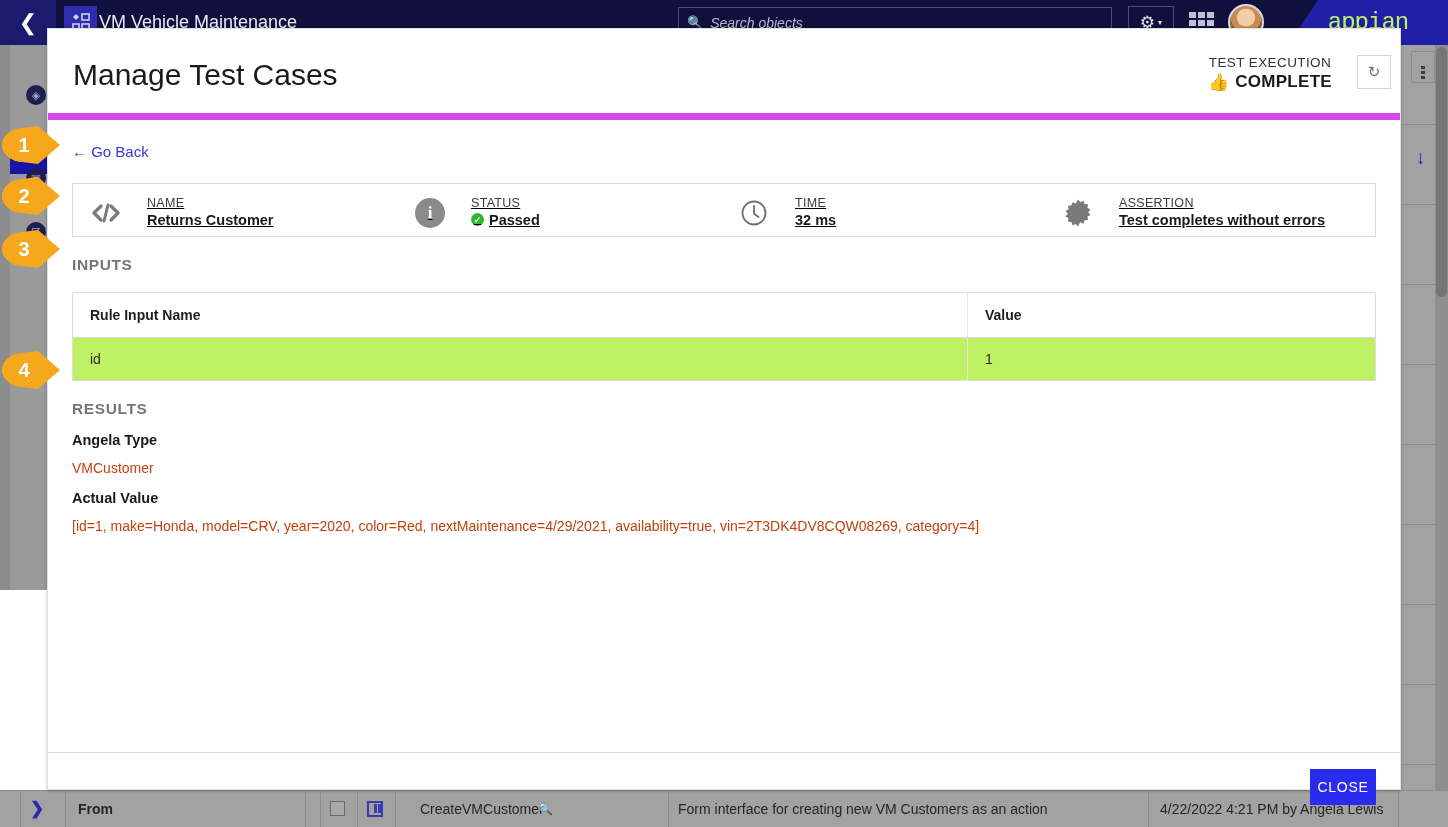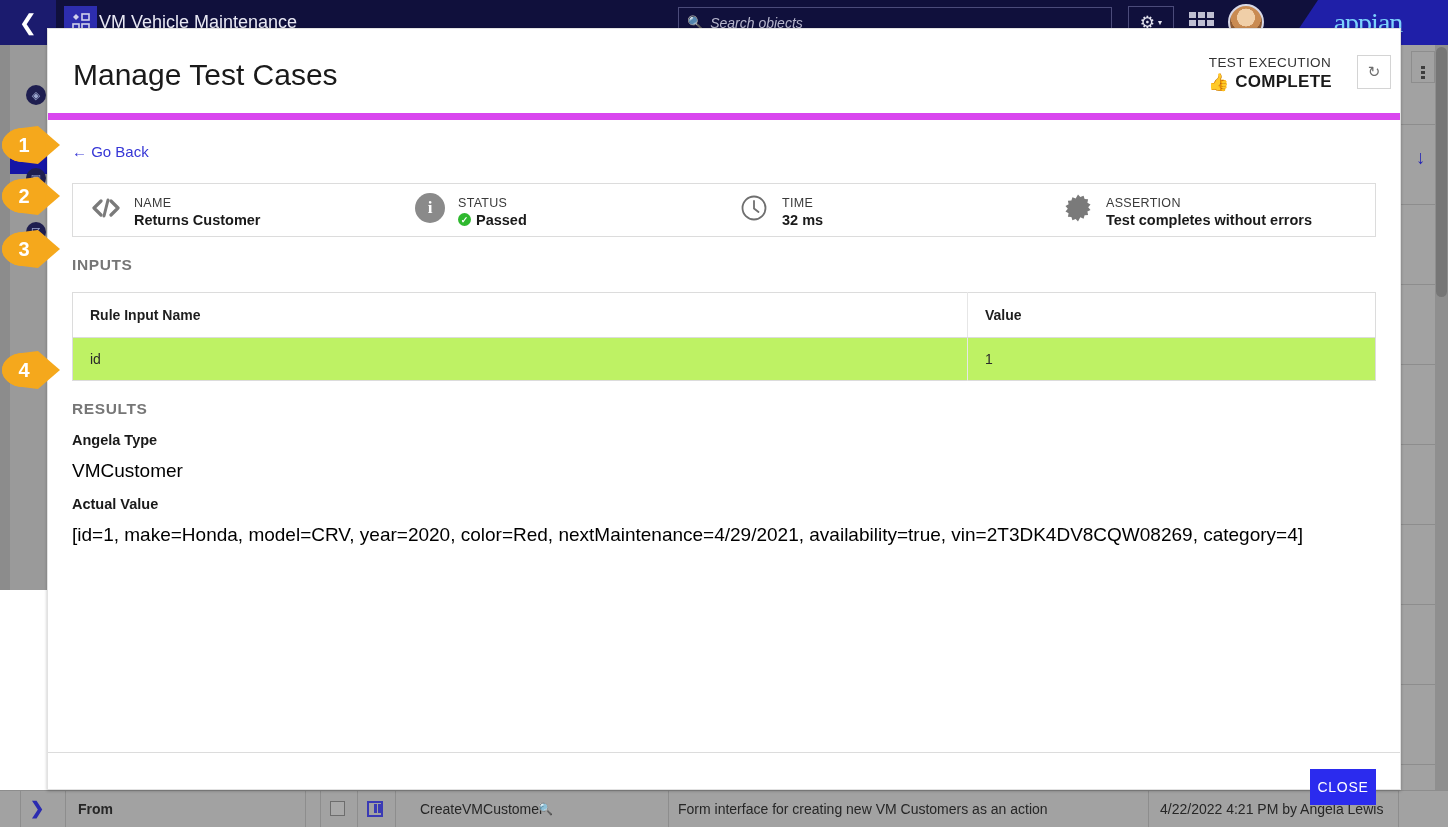--- a/index.html
+++ b/index.html
@@ -98,24 +98,24 @@
   }
   #appian-logo {
     position: absolute;
     right: 0; top: 0;
     width: 160px; height: 45px;
     background: #1f1fa8;
     clip-path: polygon(30px 0, 160px 0, 160px 45px, 0 45px);
     display: flex; align-items: center; justify-content: center;
   }
   #appian-logo span {
-    color: #7dd3fc;
-    font-size: 28px;
+    color: #bef264;
+    font-size: 24px;
     letter-spacing: -1px;
-    font-family: Liberation Serif, serif;
+    font-family: Liberation Mono, monospace;
   }
 
   
   #left-rail {
     position: absolute;
     top: 45px; left: 0;
     width: 10px; height: 545px;
     background: #8c8c8c;
   }
   #left-rail-dark {
@@ -299,23 +299,24 @@
   #info-bar {
     margin-top: 22px;
     height: 54px;
     border: 1px solid #dcdcdc;
     background: #ffffff;
     display: flex;
     align-items: center;
   }
   .info-cell {
     display: flex;
-    align-items: flex-start;
-    gap: 13px;
+    align-items: flex-end;
+    gap: 26px;
     padding-left: 18px;
+    text-decoration: underline;
   }
   .info-cell.c-name { width: 324px; }
   .info-cell.c-status { width: 324px; }
   .info-cell.c-time { width: 324px; }
   .info-cell.c-assert { flex: 1; }
   .info-ico {
     width: 30px; height: 30px;
     display: flex; align-items: center; justify-content: center;
     color: #7a7a7a;
     flex: none;
@@ -381,22 +382,22 @@
   }
   #inputs-table .col-rule { width: 895px; border-right: 1px solid #e6e6e6; }
 
   .res-key {
     font-size: 14.5px;
     font-weight: bold;
     color: #1a1a1a;
     margin-top: 14px;
   }
   .res-val {
-    font-size: 19px;
-    color: #000000;
+    font-size: 14px;
+    color: #c2410c;
     margin-top: 12px;
   }
 
   #modal-footer {
     position: relative;
     height: 68px;
     border-top: 1px solid #dcdcdc;
   }
   #close-btn {
     position: absolute;

